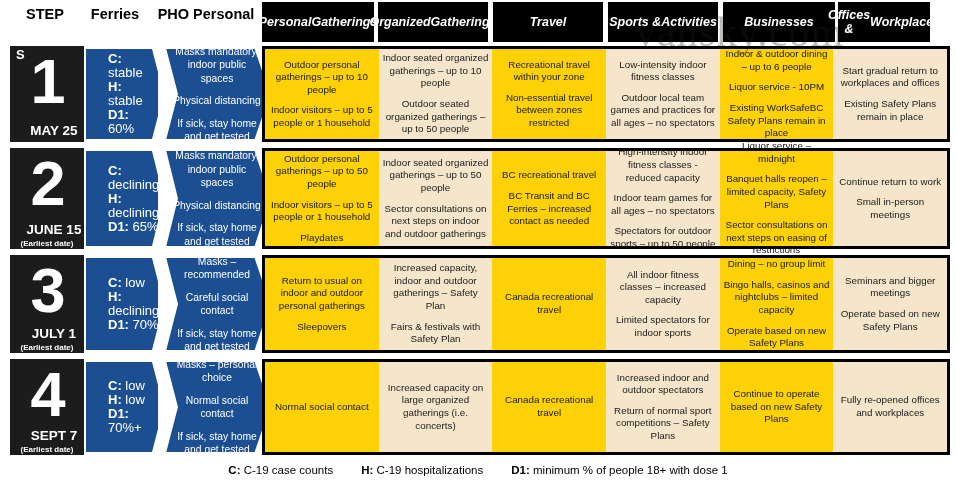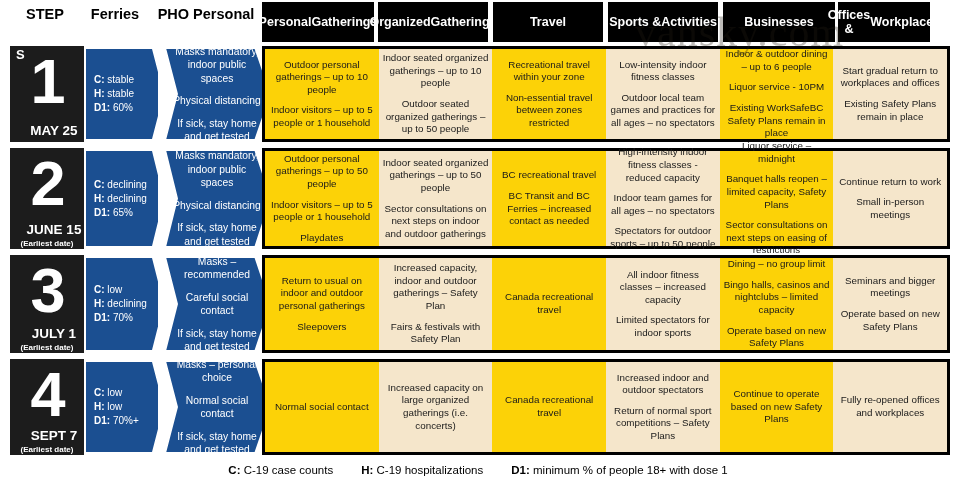--- a/index.html
+++ b/index.html
@@ -35,20 +35,21 @@
   #hdr-pho      { left: 152px; width: 108px; }
 
   
   .hdr-tab {
     position: absolute; top: 2px; height: 40px;
     background: #000; color: #fff;
     display: flex; align-items: center; justify-content: center;
     text-align: center;
     font-size: 12.5px; font-weight: bold; line-height: 14px;
     z-index: 40;
+    font-style: italic;
   }
 
   
   .step-row { position: absolute; left: 10px; width: 940px; }
 
   
   .num-panel {
     position: absolute; left: 0; top: 0;
     width: 74px; height: 100%;
     background: #1c1c1c;
@@ -76,21 +77,21 @@
   }
 
   
   .criteria {
     position: absolute; left: 76px; top: 3px;
     width: 72px; height: calc(100% - 6px);
     background: #1b4f91;
     display: flex; align-items: center;
     color: #fff;
   }
-  .criteria-inner { padding-left: 8px; font-size: 10px; line-height: 14px; }
+  .criteria-inner { padding-left: 22px; font-size: 13px; line-height: 14px; }
   .criteria-inner b { font-weight: bold; }
 
   
   .pho {
     position: absolute; left: 150px; top: 3px;
     width: 110px; height: calc(100% - 6px);
     background: #1b4f91;
     color: #fff;
     display: flex; align-items: center; justify-content: center;
     text-align: center;

